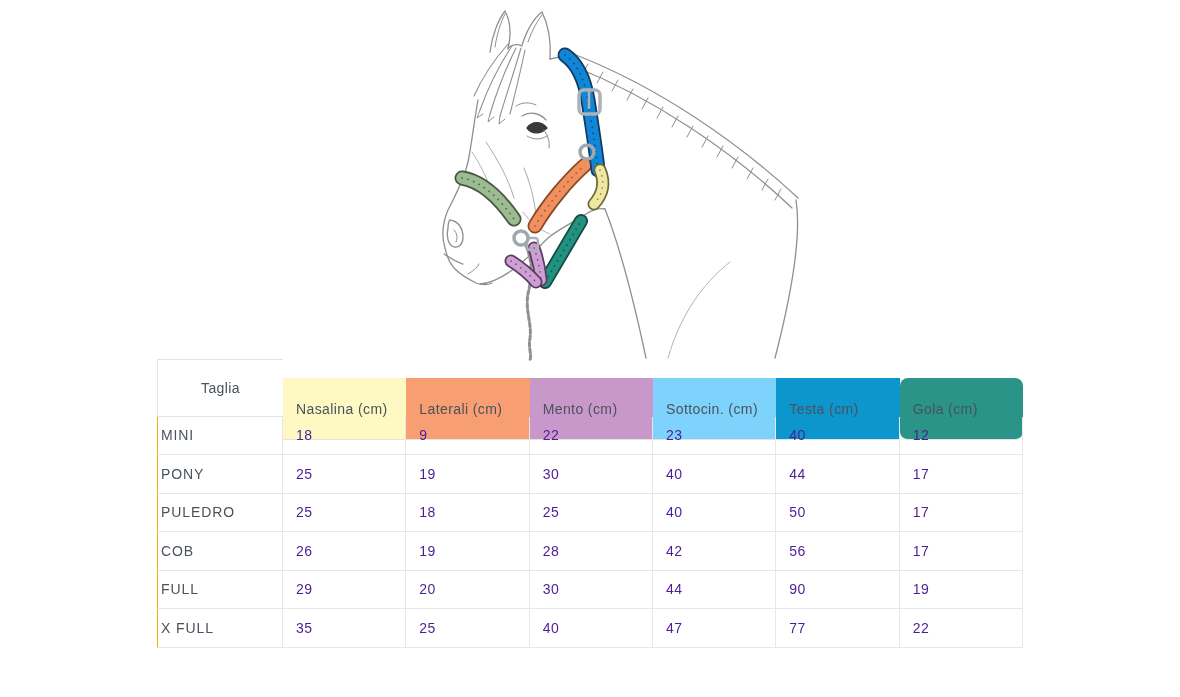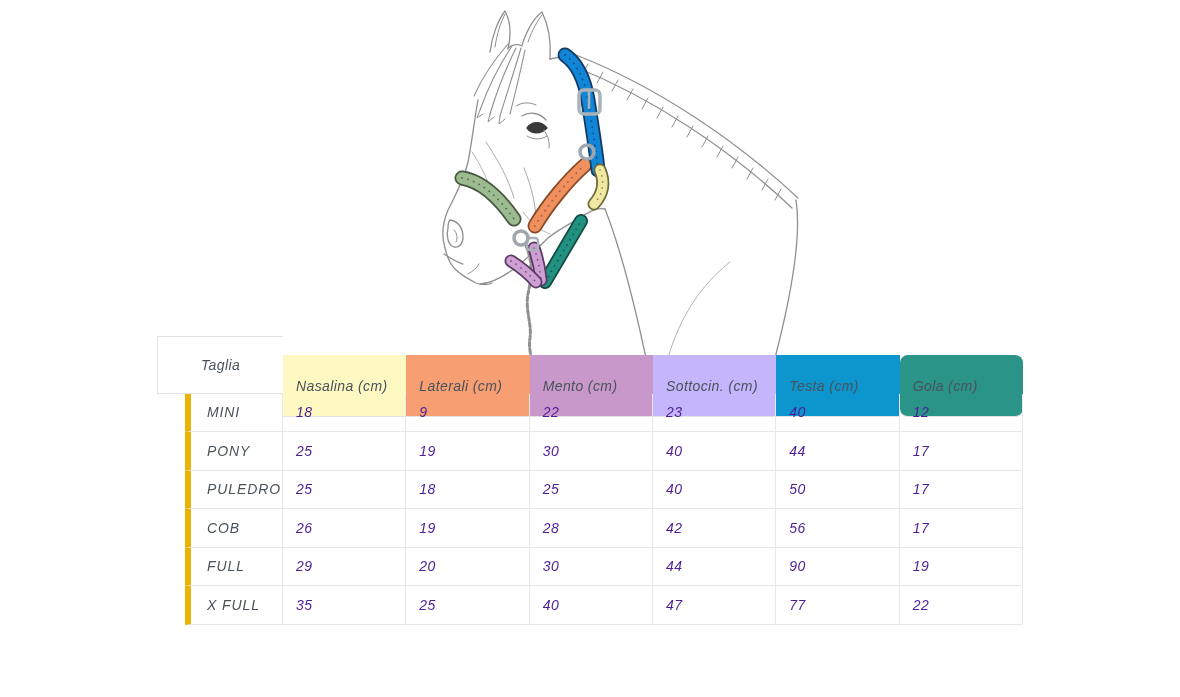--- a/index.html
+++ b/index.html
@@ -8,26 +8,25 @@
     width:1180px;height:697px;
     background:#ffffff;
     overflow:hidden;
     font-family:"Liberation Sans",sans-serif;
   }
   .horse-figure{position:absolute;left:428px;top:2px;width:380px;height:362px;}
   .horse-figure svg{display:block;width:100%;height:100%;}
 
   
   .size-table{
-    position:absolute;left:157px;top:355px;width:866px;
+    position:absolute;left:157px;top:378px;width:866px;
     display:grid;
     grid-template-columns:126px repeat(6,1fr);
     grid-auto-rows:38.5px;
     font-size:14px;
-    font-style:italic;
   }
   .tr{display:contents;}
   .th{
     height:62px;
     display:flex;align-items:center;
     padding-left:13px;box-sizing:border-box;
     color:#4a525a;letter-spacing:.4px;
     border-bottom:1px solid #e3e3e3;
   }
   .th.taglia{
@@ -38,24 +37,23 @@
     border-left:1px solid #e3e3e3;
   }
   .td{
     display:flex;align-items:center;
     padding-left:13px;box-sizing:border-box;
     color:#4c1d95;letter-spacing:.5px;
     border-bottom:1px solid #e7e7e7;
     border-right:1px solid #e7e7e7;
   }
   .td.label{
-    padding-left:16px;
+    padding-left:3px;
     color:#4a525a;letter-spacing:.9px;
-    border-left:6px solid #eab308;
-    margin-left:28px;
+    border-left:1px solid #eab308;
   }
 </style>
 </head>
 <body>
 
 <div class="page">
 
   <div class="horse-figure">
     <svg viewBox="0 0 380 362" fill="none" stroke-linecap="round" stroke-linejoin="round">
 
@@ -155,21 +153,21 @@
       <circle cx="93" cy="236" r="7" stroke="#a0a8ae" stroke-width="3.5"></circle>
     </svg>
   </div>
 
   <div class="size-table">
     <div class="tr">
       <div class="th taglia" style="background: rgb(255, 255, 255);">Taglia</div>
       <div class="th" style="background: #fef9c3;">Nasalina (cm)</div>
       <div class="th" style="background: rgb(247, 158, 114);">Laterali (cm)</div>
       <div class="th" style="background: rgb(201, 152, 203);">Mento (cm)</div>
-      <div class="th" style="background: #c4b5fd;">Sottocin. (cm)</div>
+      <div class="th" style="background: #7dd3fc;">Sottocin. (cm)</div>
       <div class="th" style="background: rgb(13, 149, 206);">Testa (cm)</div>
       <div class="th" style="background: rgb(42, 148, 137); border-radius: 8px;">Gola (cm)</div>
     </div>
 
     <div class="tr">
       <div class="td label">MINI</div>
       <div class="td">18</div>
       <div class="td">9</div>
       <div class="td">22</div>
       <div class="td">23</div>

